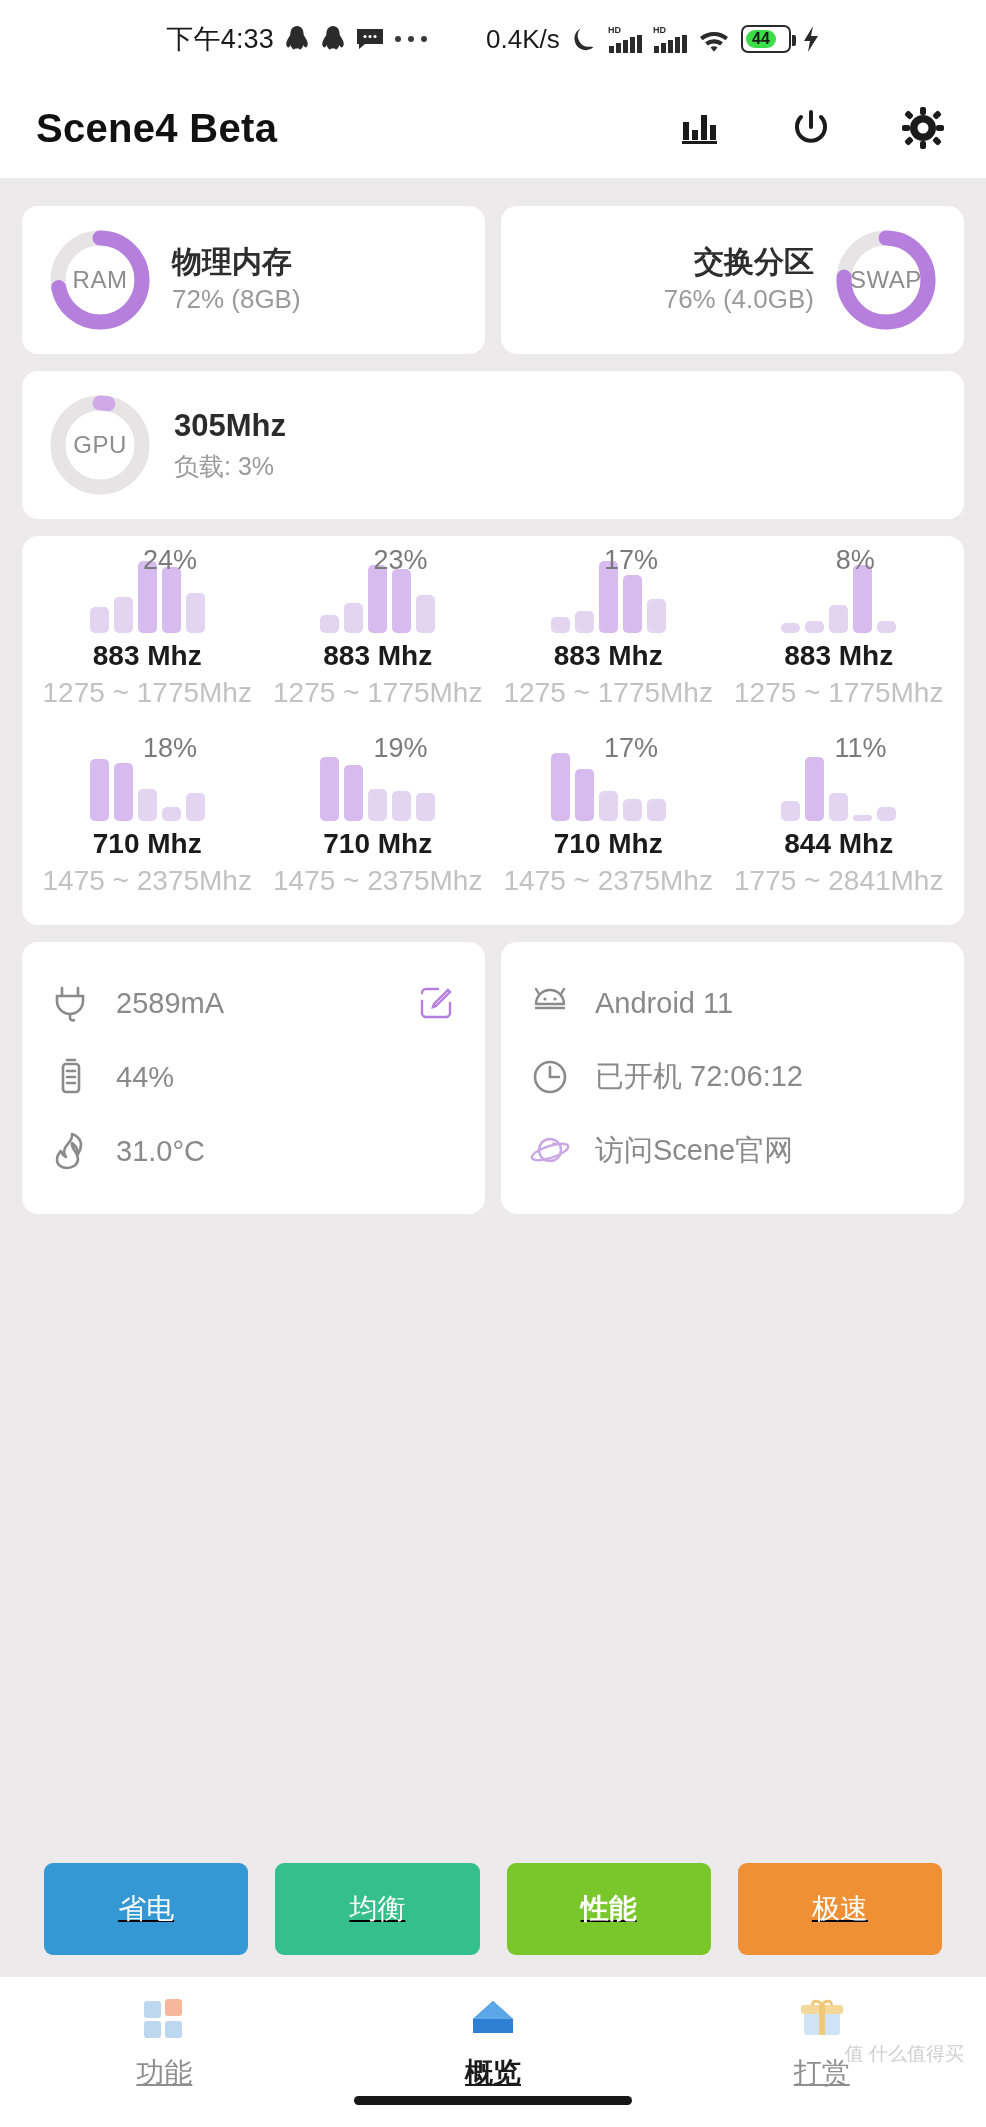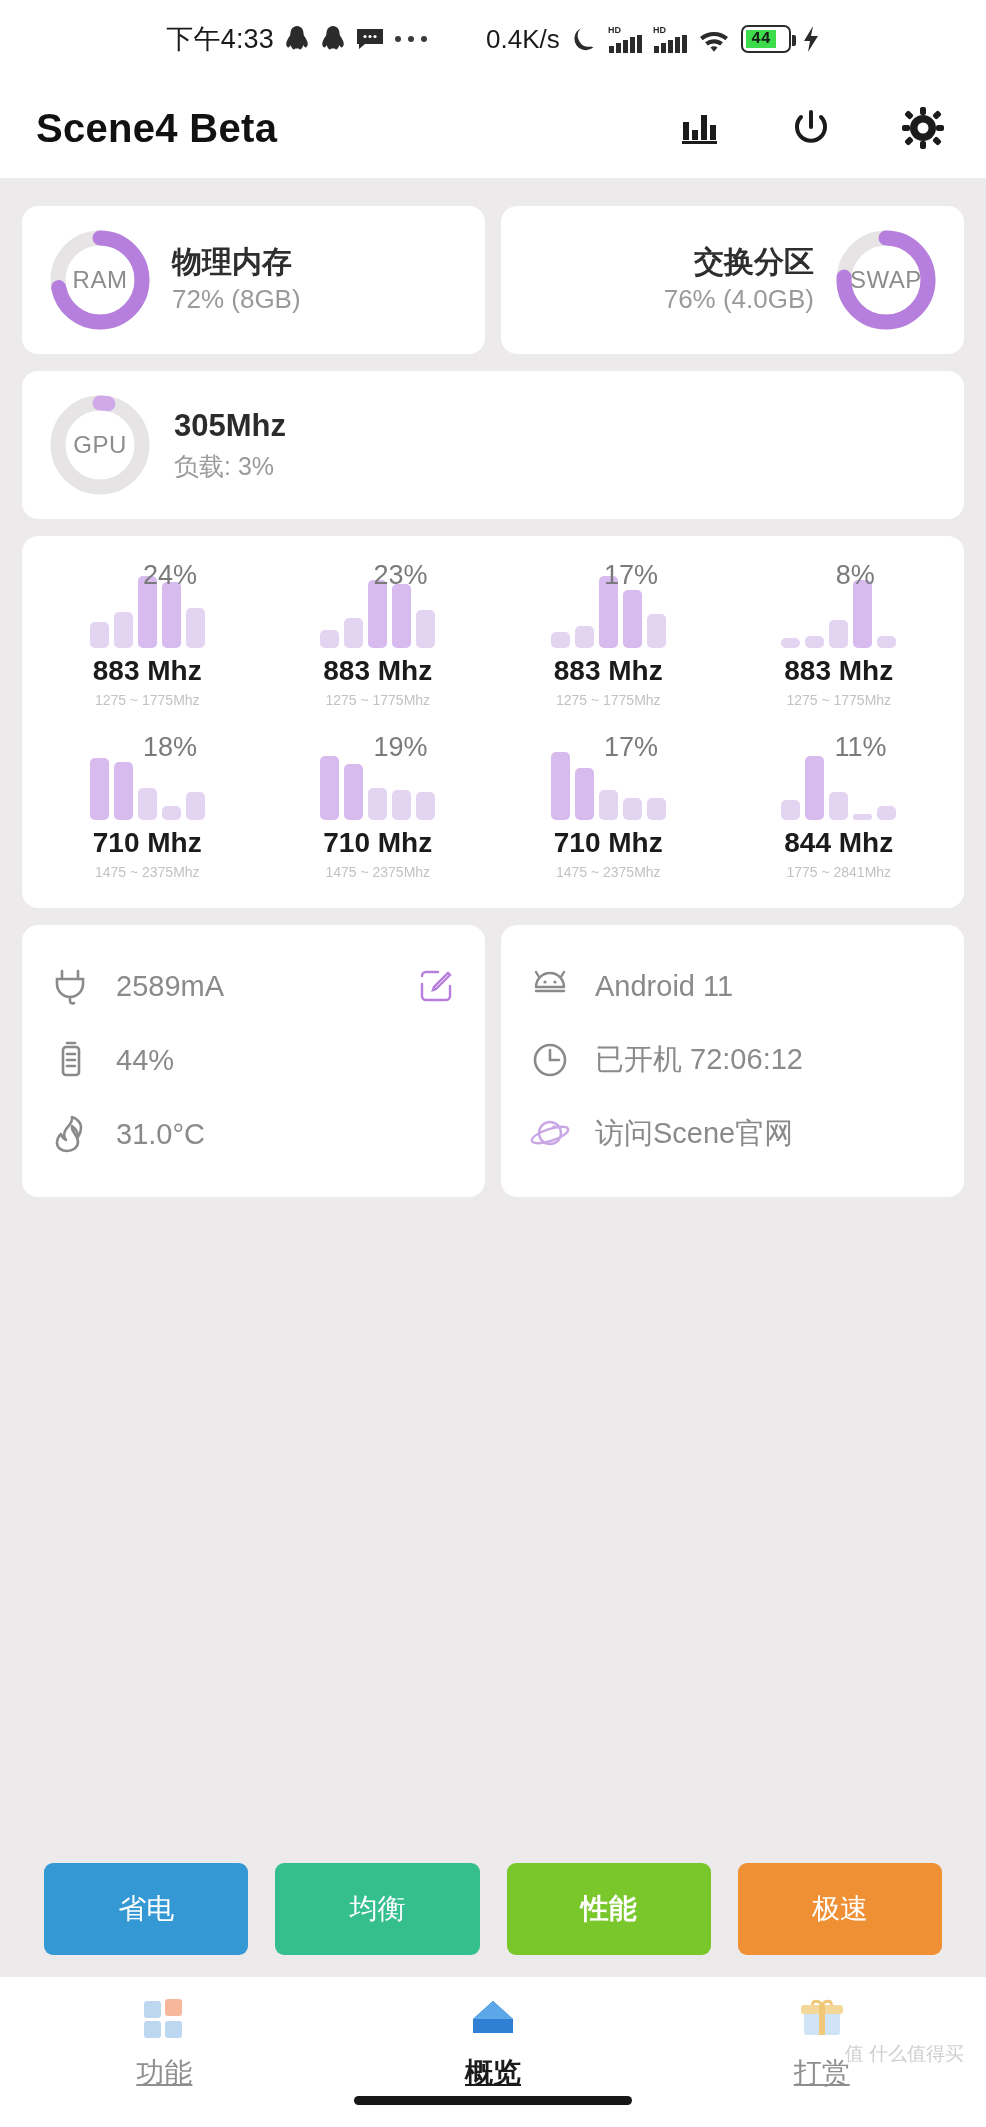--- a/index.html
+++ b/index.html
@@ -21,21 +21,21 @@
   .sb-time{ font-size:27px; font-weight:400; letter-spacing:.2px; }
   .sb-icon{ display:inline-flex; align-items:center; justify-content:center; }
   .sb-gap{ width:58px; }
   .sb-right{ display:flex; align-items:center; gap:11px; }
   .sb-speed{ font-size:26px; }
   .batt{
     position:relative; width:50px; height:28px; border:2.6px solid #2b2b2b;
     border-radius:7px; display:flex; align-items:center; padding:3px;
   }
   .batt::after{ content:""; position:absolute; right:-7px; top:8px; width:4px; height:11px; background:#2b2b2b; border-radius:0 2px 2px 0; }
-  .batt .fill{ background:#3ddc4a; height:100%; width:76%; border-radius:0; display:flex; align-items:center; justify-content:center;font-family:Liberation Mono, monospace; }
+  .batt .fill{ background:#3ddc4a; height:100%; width:76%; border-radius:9px; display:flex; align-items:center; justify-content:center; }
   .batt .fill span{ font-size:16px; color:#1a1a1a; font-weight:600; }
 
   
   .appbar{
     flex:0 0 100px; background:#fff; display:flex; align-items:center;
     padding:0 34px 0 36px; gap:0;
   }
   .app-title{ font-size:40px; font-weight:700; color:#111; letter-spacing:.3px; }
   .appbar-actions{ margin-left:auto; display:flex; align-items:center; gap:66px; padding-right:6px; }
   .appbar-actions .ic{ width:46px; height:46px; display:flex; align-items:center; justify-content:center; }
@@ -61,44 +61,44 @@
   .memtext.ralign{ text-align:right; }
 
   
   .proccard{ height:148px; display:flex; align-items:center; padding:0 26px; gap:22px; }
   .proccard.right{ justify-content:flex-end; }
   .proctext .p1{ font-size:31px; font-weight:700; color:#2b2b2b; line-height:1.25; }
   .proctext .p2{ font-size:25px; color:#9a9a9a; margin-top:4px; }
   .proctext.ralign{ text-align:right; }
 
   
-  .corescard{ padding:26px 10px 28px 10px; }
+  .corescard{ padding:11px 10px 28px 10px; }
   .corerow{ display:flex; }
   .corerow + .corerow{ margin-top:26px; }
   .core{ flex:1 1 0; display:flex; flex-direction:column; align-items:center; }
   .core-graph{ position:relative; width:124px; height:86px; }
   .core-bars{ position:absolute; left:0; bottom:0; width:100%; height:72px; display:flex; align-items:flex-end; justify-content:center; gap:5px; }
   .core-bars i{ display:block; width:19px; background:#e3d4f2; border-radius:5px; }
   .core-bars i.hi{ background:#d7bbee; }
   .core-pct{
     position:absolute; top:-2px; left:50%; transform:translateX(-8%);
     font-size:27px; color:#7a7a7a; font-weight:400; white-space:nowrap;
   }
   .core-freq{ font-size:28px; font-weight:700; color:#1b1b1b; margin-top:7px; }
-  .core-range{ font-size:14px; color:#c2c2c2; margin-top:5px; }
+  .core-range{ font-size:28px; color:#c2c2c2; margin-top:5px; }
 
   
   .infocard{ padding:24px 26px 26px 26px; }
   .inforow{ display:flex; align-items:center; gap:22px; height:74px; }
   .inforow .ic{ width:46px; flex:0 0 46px; display:flex; align-items:center; justify-content:center; }
   .inforow .tx{ font-size:29px; color:#8a8a8a; }
   .inforow .edit{ margin-left:auto; }
 
   
-  .modes{ display:flex; gap:27px; padding:0 22px; margin-top:auto; margin-bottom:22px; }
+  .modes{ display:flex; gap:27px; padding:0 22px; margin-top:auto; margin-bottom:22px;text-decoration:underline; }
   .mode{
     flex:1 1 0; height:92px; border-radius:9px; display:flex; align-items:center; justify-content:center;
     font-size:28px; color:#fff; font-weight:400;
   }
   .mode.sel{ font-weight:700; }
 
   
   .navbar{ flex:0 0 150px; background:#fff; display:flex; align-items:flex-start; padding-top:18px; }
   .nav{ flex:1 1 0; display:flex; flex-direction:column; align-items:center; gap:9px; }
   .nav .nl{ font-size:28px; color:#8e8e8e;text-decoration:underline; }

